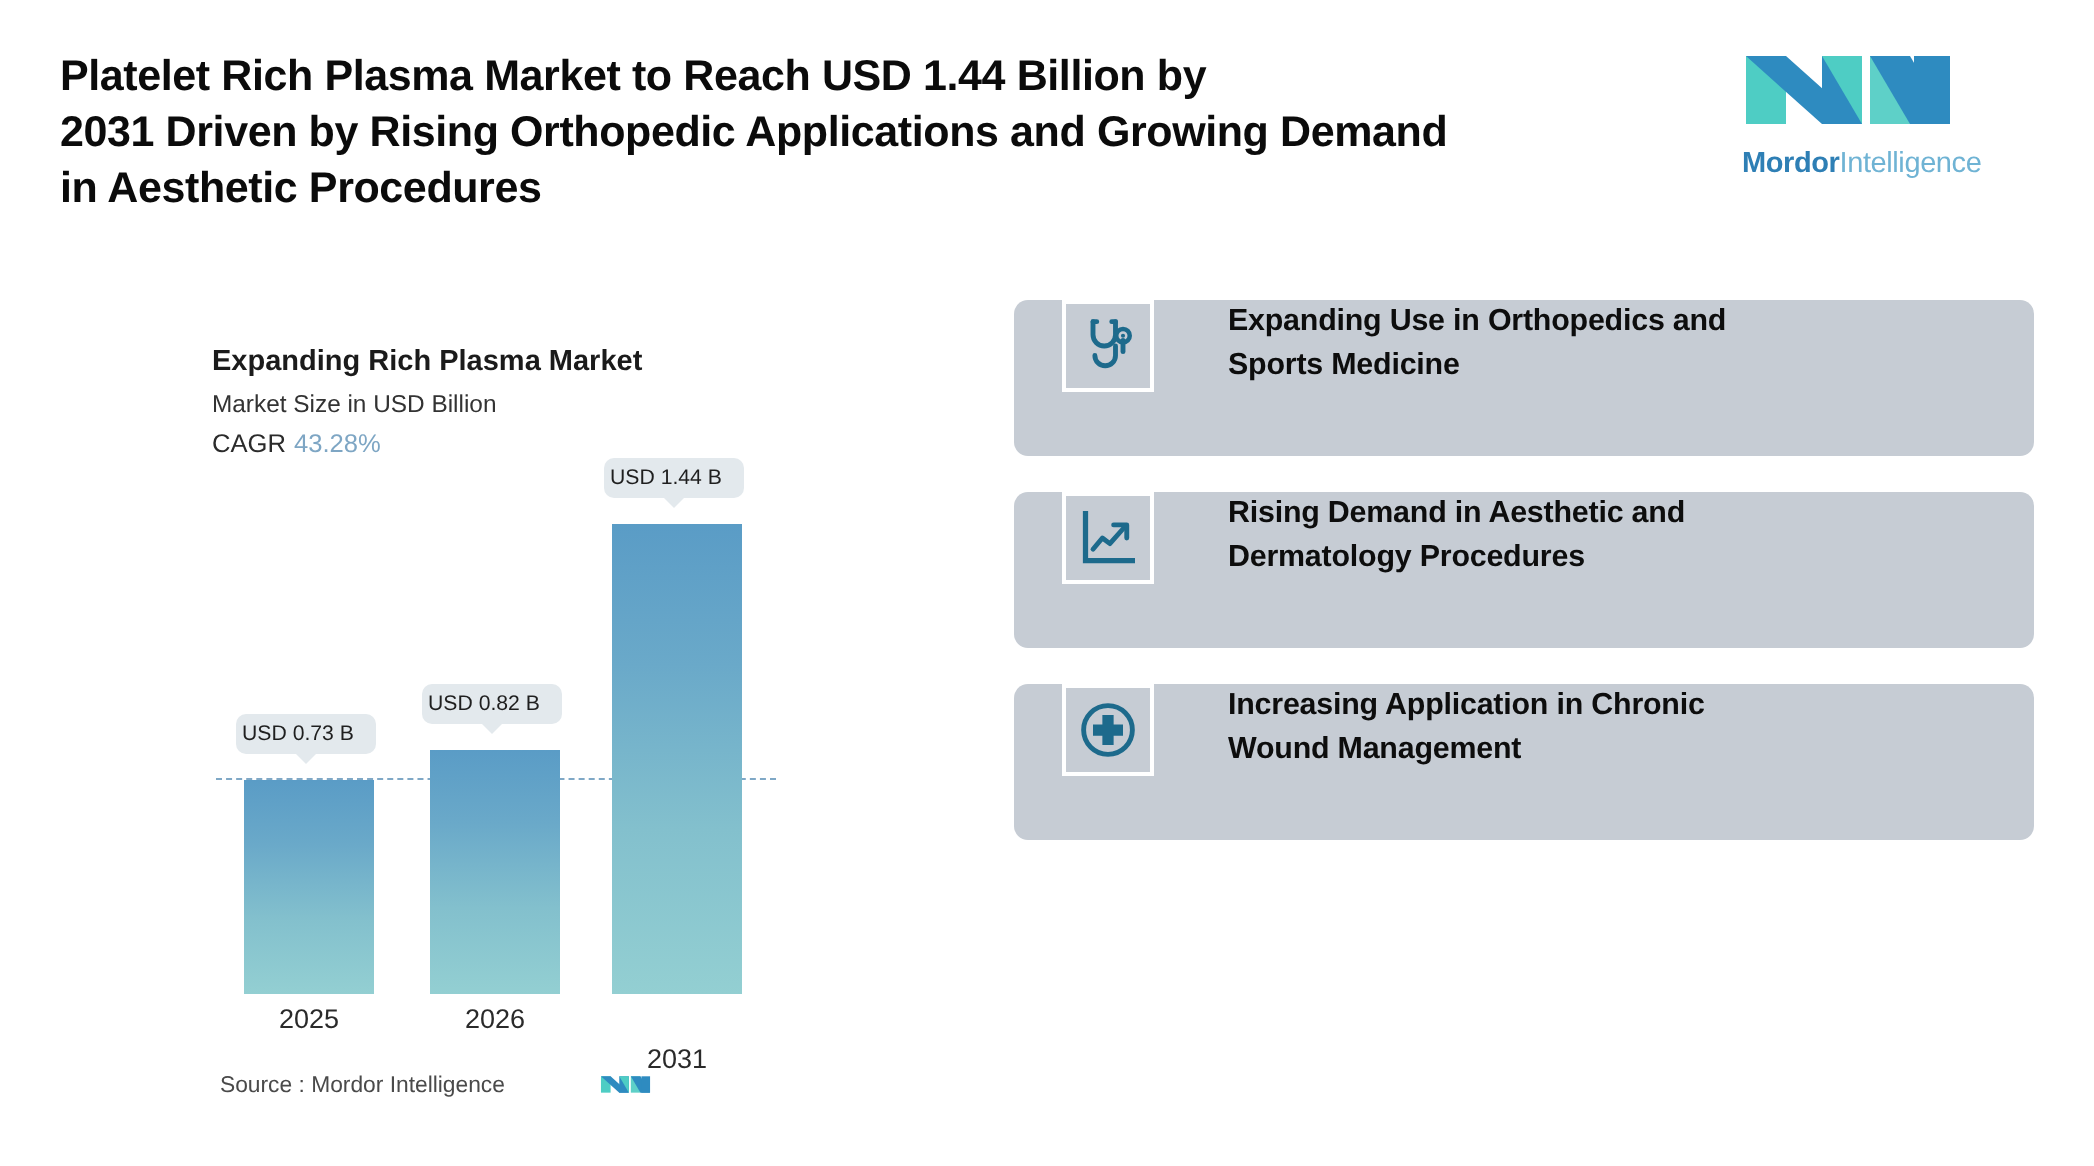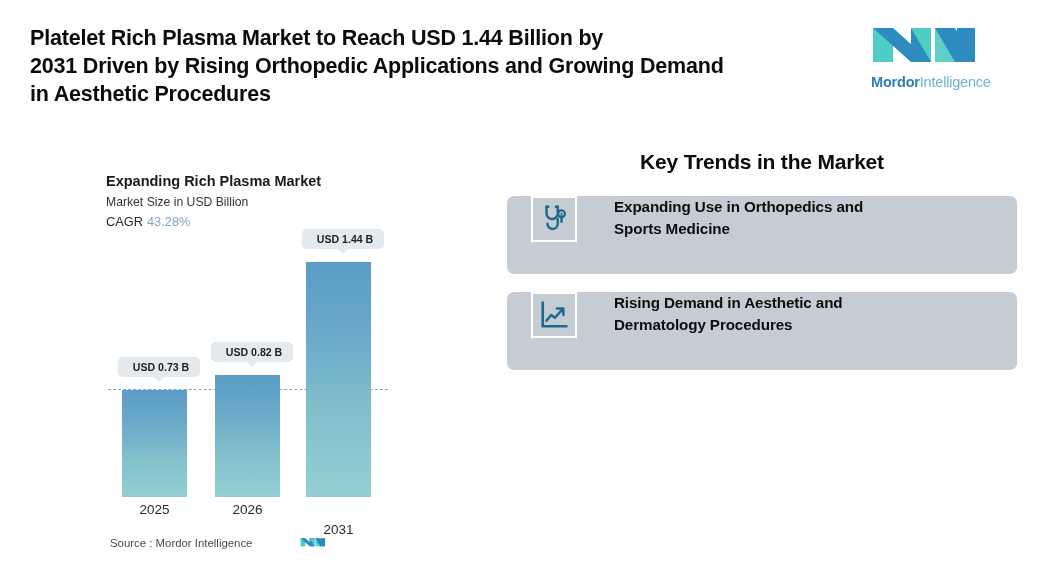--- a/index.html
+++ b/index.html
@@ -110,23 +110,23 @@
     font-size: 13.5px;
     color: #2a2a2a;
     text-align: center;
   }
 
   .value-pill {
     position: absolute;
     background: #e3e9ed;
     border-radius: 5px;
     font-size: 10.6px;
-    font-weight: bold;
+    font-weight: normal;
     color: #1f1f1f;
-    padding: 4px 8px 4px 12px;
+    padding: 4px 8px 4px 0;
     white-space: nowrap;
     text-align: center;
   }
   .value-pill::after {
     content: "";
     position: absolute;
     left: 50%;
     bottom: -5px;
     margin-left: -5px;
     width: 0; height: 0;
@@ -248,21 +248,20 @@
       <polygon points="40,8 60,8 60,42 40,42" fill="#2e8bc0"></polygon>
       <polygon points="40,8 60,8 60,42" fill="#4ecdc4"></polygon>
       <polygon points="64,8 64,42 84,42 84,8" fill="#5ed0c8"></polygon>
       <polygon points="64,8 84,8 104,42 84,42" fill="#2e8bc0"></polygon>
       <polygon points="86,8 104,8 104,42 86,42" fill="#2e8bc0"></polygon>
     </svg>
   </div>
 </div>
 
 <div id="trends-panel">
-  <h2 id="trends-heading">Key Trends in the Market</h2>
 
   <div class="trend-card">
     <div class="trend-icon-box">
       <svg width="30" height="30" viewBox="0 0 32 32">
         <path d="M8 3 v7 a6 6 0 0 0 12 0 V3" fill="none" stroke="#1d6a8c" stroke-width="2.6" stroke-linecap="round"></path>
         <path d="M8 3 h2 M18 3 h2" stroke="#1d6a8c" stroke-width="2.6" stroke-linecap="round"></path>
         <path d="M14 16 v5 a5.5 5.5 0 0 1 -11 0" fill="none" stroke="#1d6a8c" stroke-width="2.6" stroke-linecap="round" transform="translate(6,0)"></path>
         <path d="M24 13 v6" stroke="#1d6a8c" stroke-width="2.6" stroke-linecap="round"></path>
         <circle cx="24" cy="10.5" r="3.6" fill="none" stroke="#1d6a8c" stroke-width="2.4"></circle>
         <circle cx="24" cy="10.5" r="1.1" fill="#1d6a8c"></circle>
@@ -277,13 +276,23 @@
       <svg width="30" height="30" viewBox="0 0 32 32">
         <path d="M4 3 V28 H29" fill="none" stroke="#1d6a8c" stroke-width="2.8" stroke-linecap="square"></path>
         <polyline points="8,22 13,16 17,19 25,10" fill="none" stroke="#1d6a8c" stroke-width="2.6" stroke-linecap="round" stroke-linejoin="round"></polyline>
         <polyline points="19,9 26,9 26,16" fill="none" stroke="#1d6a8c" stroke-width="2.6" stroke-linecap="round" stroke-linejoin="round"></polyline>
       </svg>
     </div>
     <div class="trend-text">Rising Demand in Aesthetic and
 Dermatology Procedures</div>
   </div>
 
+  <div class="trend-card">
+    <div class="trend-icon-box">
+      <svg width="30" height="30" viewBox="0 0 32 32">
+        <circle cx="16" cy="16" r="13" fill="none" stroke="#1d6a8c" stroke-width="2.6"></circle>
+        <path d="M13 8 h6 v5 h5 v6 h-5 v5 h-6 v-5 h-5 v-6 h5 z" fill="#1d6a8c"></path>
+      </svg>
+    </div>
+    <div class="trend-text">Increasing Application in Chronic
+Wound Management</div>
+  </div>
 </div>
 
 </body></html>

